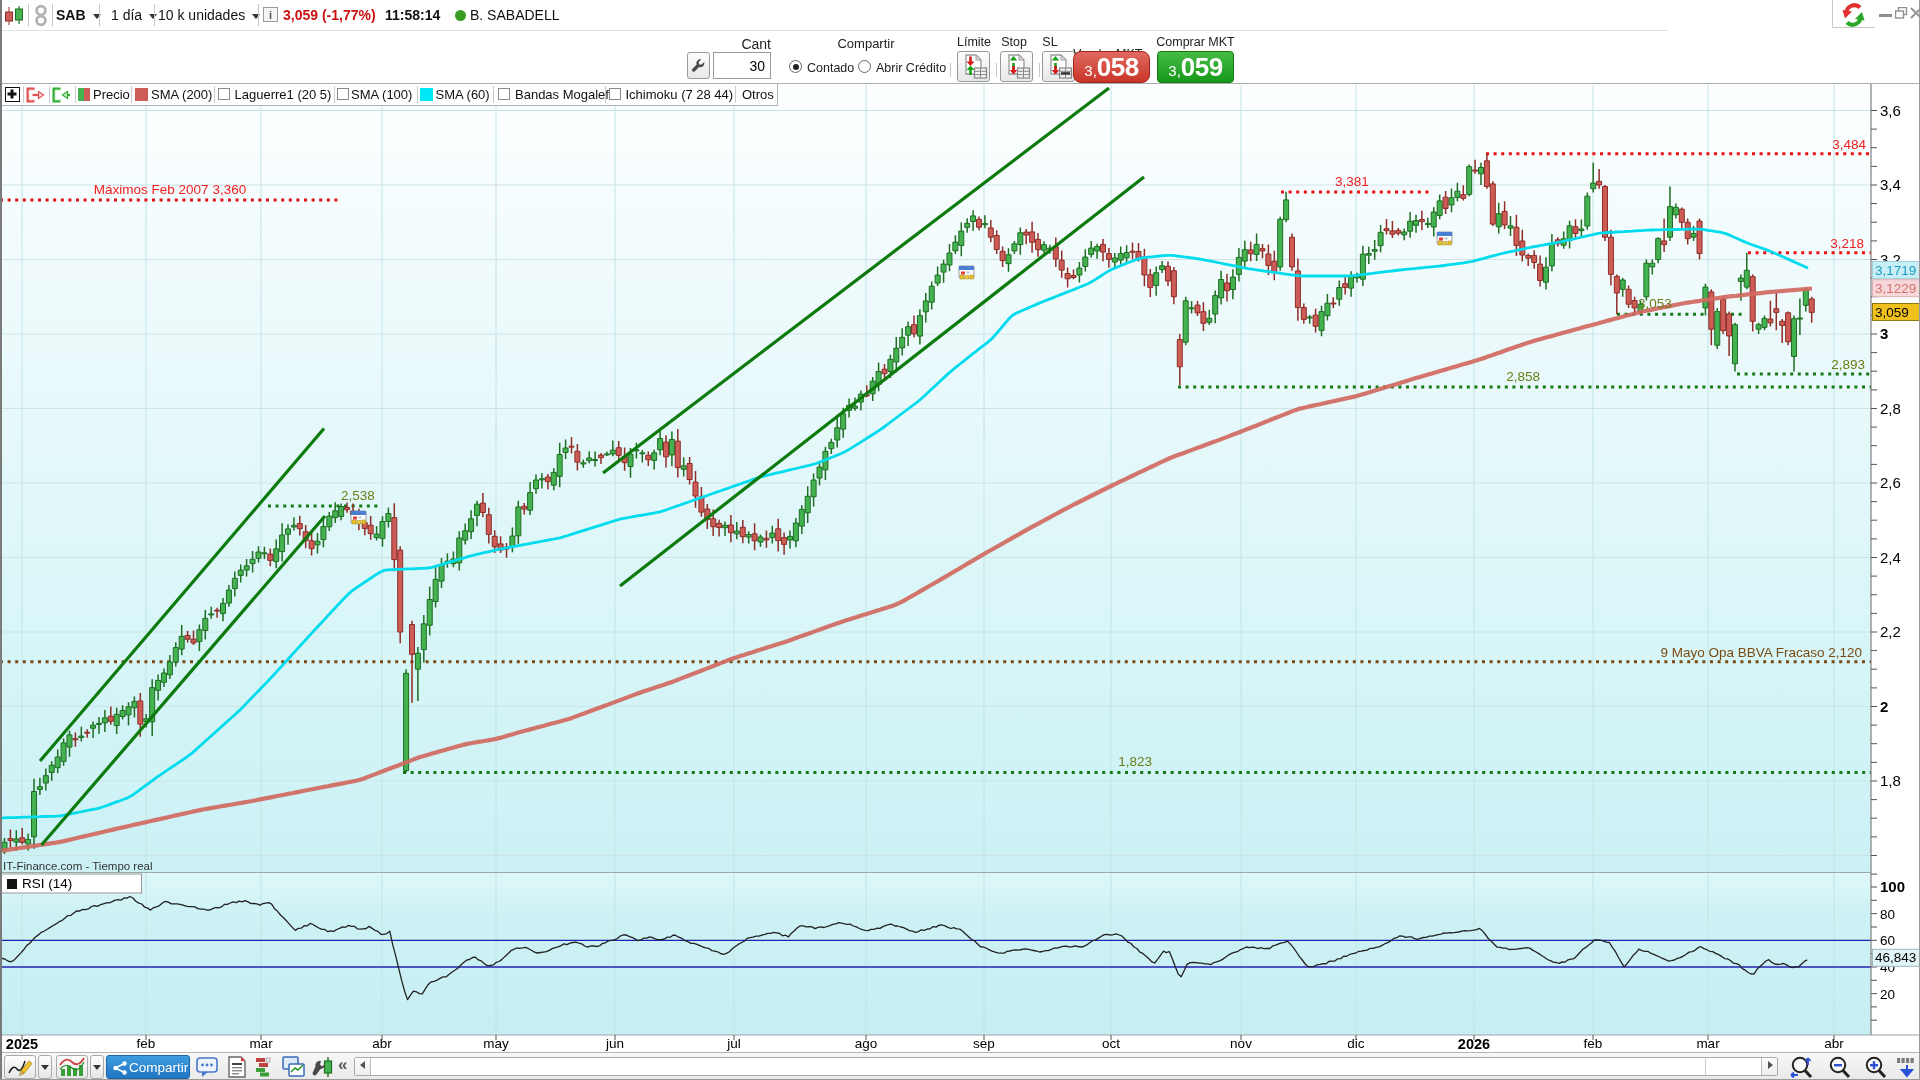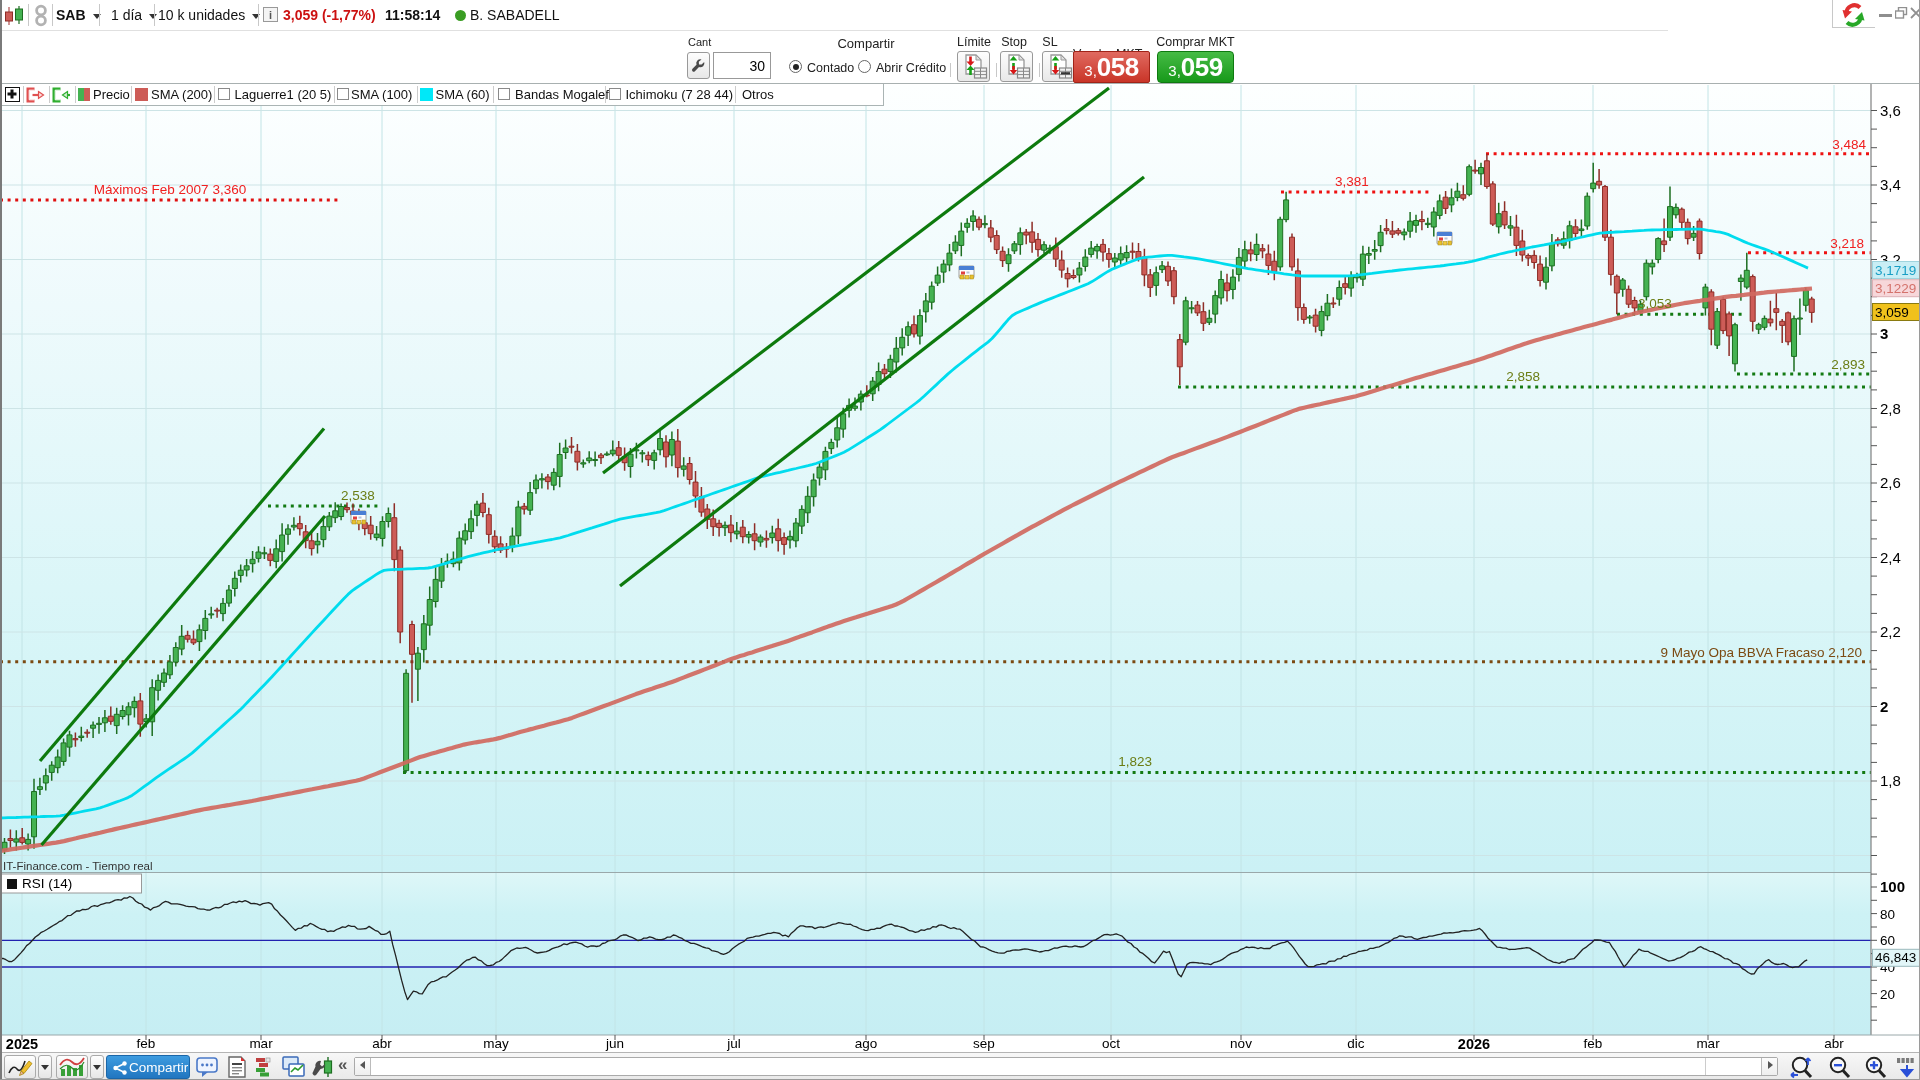--- a/index.html
+++ b/index.html
@@ -7,27 +7,27 @@
 .vsep{position:absolute;top:4px;bottom:4px;width:1px;background:#c8c8c8}
 .titlebar{position:absolute;left:0;top:0;width:1668px;height:31px;background:#fff;
 border-bottom:1px solid #e0e0e0;font-size:14px;color:#111}
 .titlebar .txt{position:absolute;top:7px;white-space:nowrap}
 .caret{display:inline-block;width:0;height:0;border-left:4.5px solid transparent;
 border-right:4.5px solid transparent;border-top:5px solid #333;vertical-align:middle;margin-left:7px;margin-right:4px}
 .orderbar{position:absolute;left:0;top:31px;width:1920px;height:53px;background:#fff;
 border-bottom:1px solid #a8b0b0;font-size:13.5px;color:#222}
 .obtn{position:absolute;border:1px solid #999;border-radius:3px;
 background:linear-gradient(#fdfdfd,#e8e8e8)}
-.sellbtn{position:absolute;left:1073px;top:20px;width:77px;height:32px;border-radius:2px;
+.sellbtn{position:absolute;left:1073px;top:20px;width:77px;height:32px;border-radius:8px;
 background:linear-gradient(#e06a60,#c93528);border:1px solid #a02318;color:#fff;text-align:center}
 .buybtn{position:absolute;left:1157px;top:20px;width:77px;height:32px;border-radius:4px;
 background:linear-gradient(#46bb45,#17991a);border:1px solid #0e7a10;color:#fff;text-align:center}
 .bigpx{font-size:26px;font-weight:bold;letter-spacing:-0.5px}
 .smpx{font-size:15px}
-.toolbar2{position:absolute;left:0;top:84px;width:884px;height:22px;background:#fff;
+.toolbar2{position:absolute;left:0;top:84px;width:778px;height:22px;background:#fff;
 border-bottom:1px solid #aab4b4;border-right:1px solid #aab4b4;font-size:13px;color:#111}
 .ti{position:absolute;top:0;height:21px;line-height:21px;white-space:nowrap}
 .tsep{position:absolute;top:2px;height:17px;width:1px;background:#ccc}
 .cbx{display:inline-block;width:12px;height:12px;border:1px solid #8a8a8a;background:#fff;
 vertical-align:-1px;margin-right:5px}
 .bottombar{position:absolute;left:0;top:1052px;width:1920px;height:28px;
 background:linear-gradient(#f7f7f7,#e9e9e9);border-top:1px solid #b4b4b4;font-size:14px}
 .bbtn{position:absolute;top:2px;height:24px;border:1px solid #aaa;border-radius:3px;
 background:linear-gradient(#fefefe,#e6e6e6)}
 </style></head><body>
@@ -66,21 +66,21 @@
     <svg class="abs" style="left:1895px;top:7px" width="13" height="12">
       <rect x="3.5" y="0.5" width="8" height="7" fill="none" stroke="#909090" stroke-width="1.4"></rect>
       <rect x="0.5" y="4" width="8" height="7" fill="#fff" stroke="#909090" stroke-width="1.4"></rect>
     </svg>
     <svg class="abs" style="left:1905px;top:19px" width="1" height="1"></svg>
     <svg class="abs" style="left:1909.5px;top:7px" width="12" height="12">
       <path d="M1 1 L11 11 M11 1 L1 11" stroke="#909090" stroke-width="1.8"></path>
     </svg>
   </div>
 <div class="orderbar">
-    <span class="abs" style="left:688px;top:5px;width:58px;text-align:left;font-size:11px">Cant</span>
+    <span class="abs" style="left:713px;top:5px;width:58px;text-align:right;font-size:14px">Cant</span>
     <div class="obtn" style="left:687px;top:21px;width:23px;height:27px"><svg width="15" height="15" style="margin:5px 0 0 3px" viewBox="0 0 15 15">
         <path d="M10.5 1.5 A4 4 0 0 0 5.5 6.7 L1.5 10.8 A1.6 1.6 0 0 0 3.9 13.2 L8 9 A4 4 0 0 0 13.2 4 L10.6 6.6 L8 6.4 L7.8 3.8 Z" fill="#4a4a4a"></path>
       </svg></div>
     <input class="abs" style="left: 713px; top: 21px; width: 58px; height: 27px; border: 1px solid rgb(153, 153, 153); text-align: right; padding-right: 5px; font-size: 14px; font-family: inherit;" value="30">
     <span class="abs" style="left:806px;top:5px;width:120px;text-align:center;font-size:13px">Compartir</span>
     <span class="abs" style="left:789px;top:29px;width:13px;height:13px;border:1px solid #666;border-radius:50%;background:#fff"></span>
     <span class="abs" style="left:793px;top:33px;width:6px;height:6px;border-radius:50%;background:#222"></span>
     <span class="abs" style="left:807px;top:30px;font-size:12.5px">Contado</span>
     <span class="abs" style="left:858px;top:29px;width:13px;height:13px;border:1px solid #666;border-radius:50%;background:#fff"></span>
     <span class="abs" style="left:876px;top:30px;font-size:12.5px">Abrir Crédito</span>

